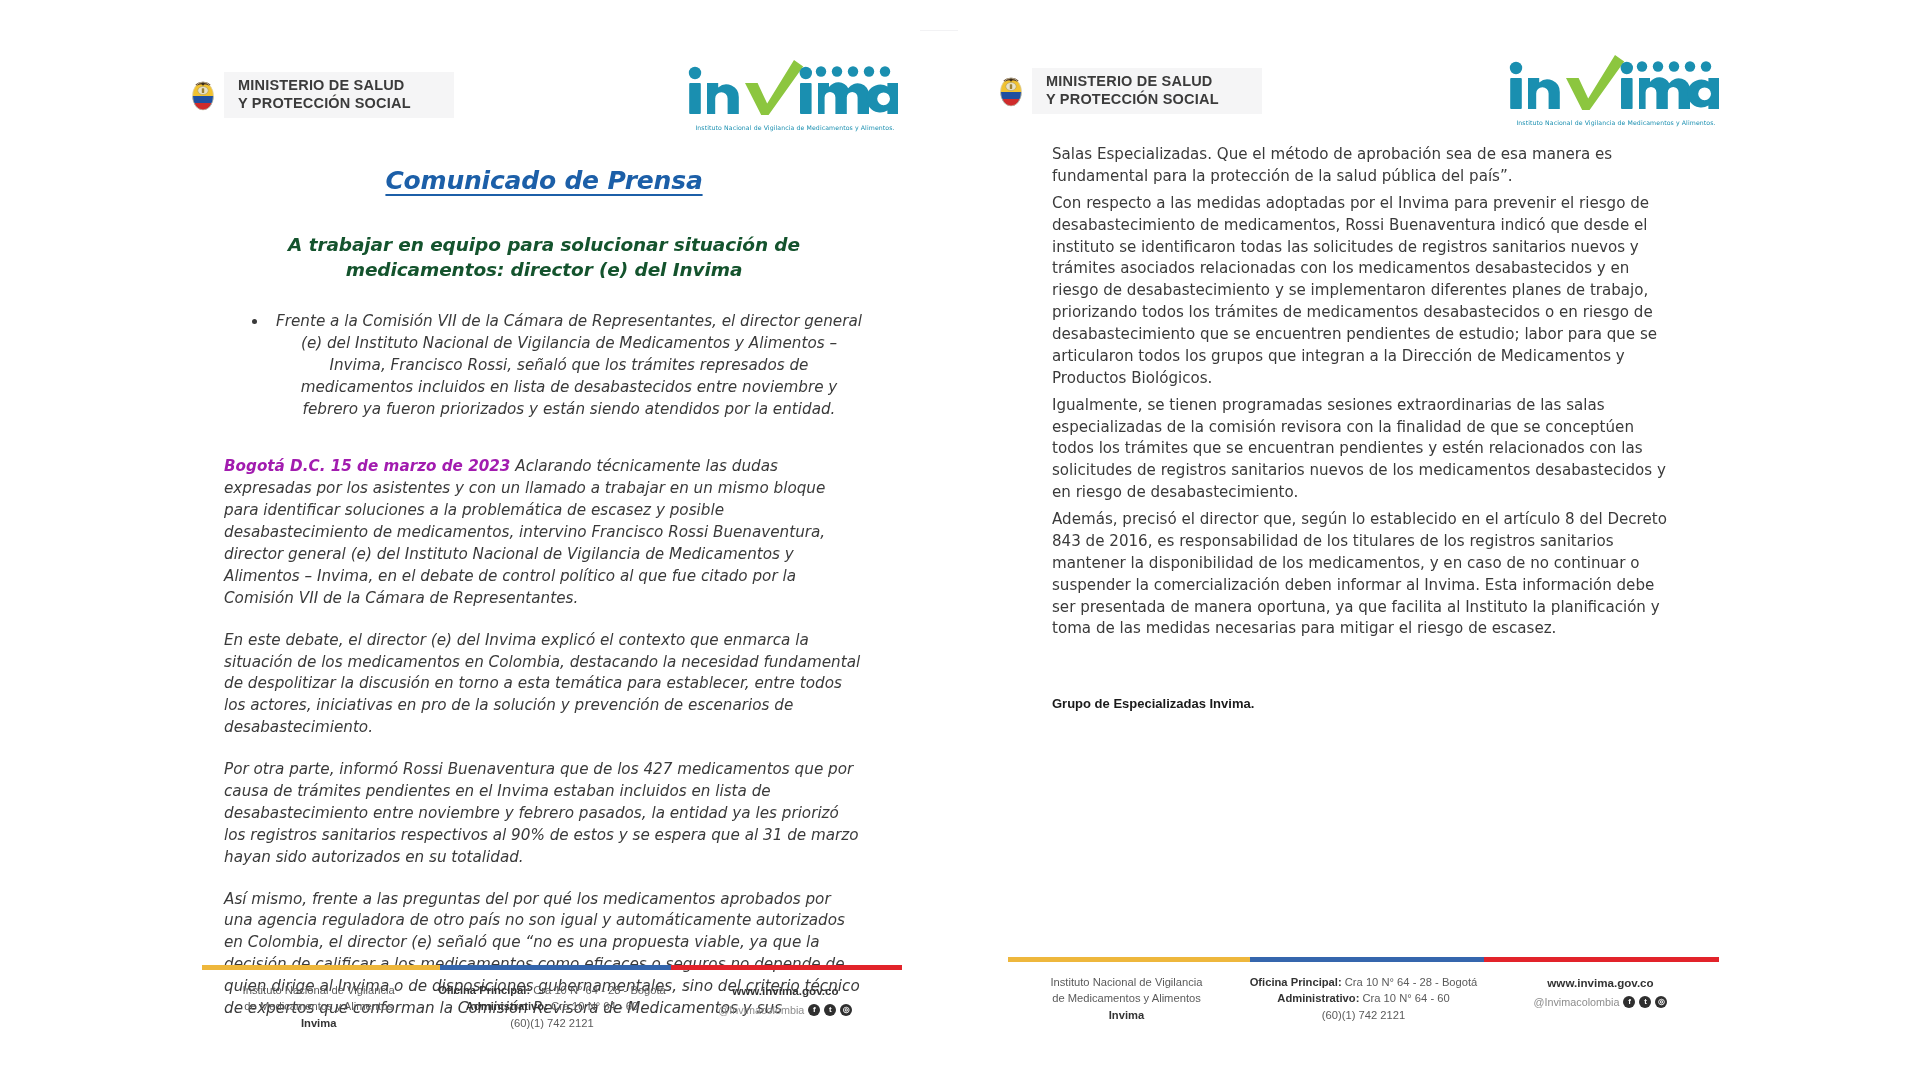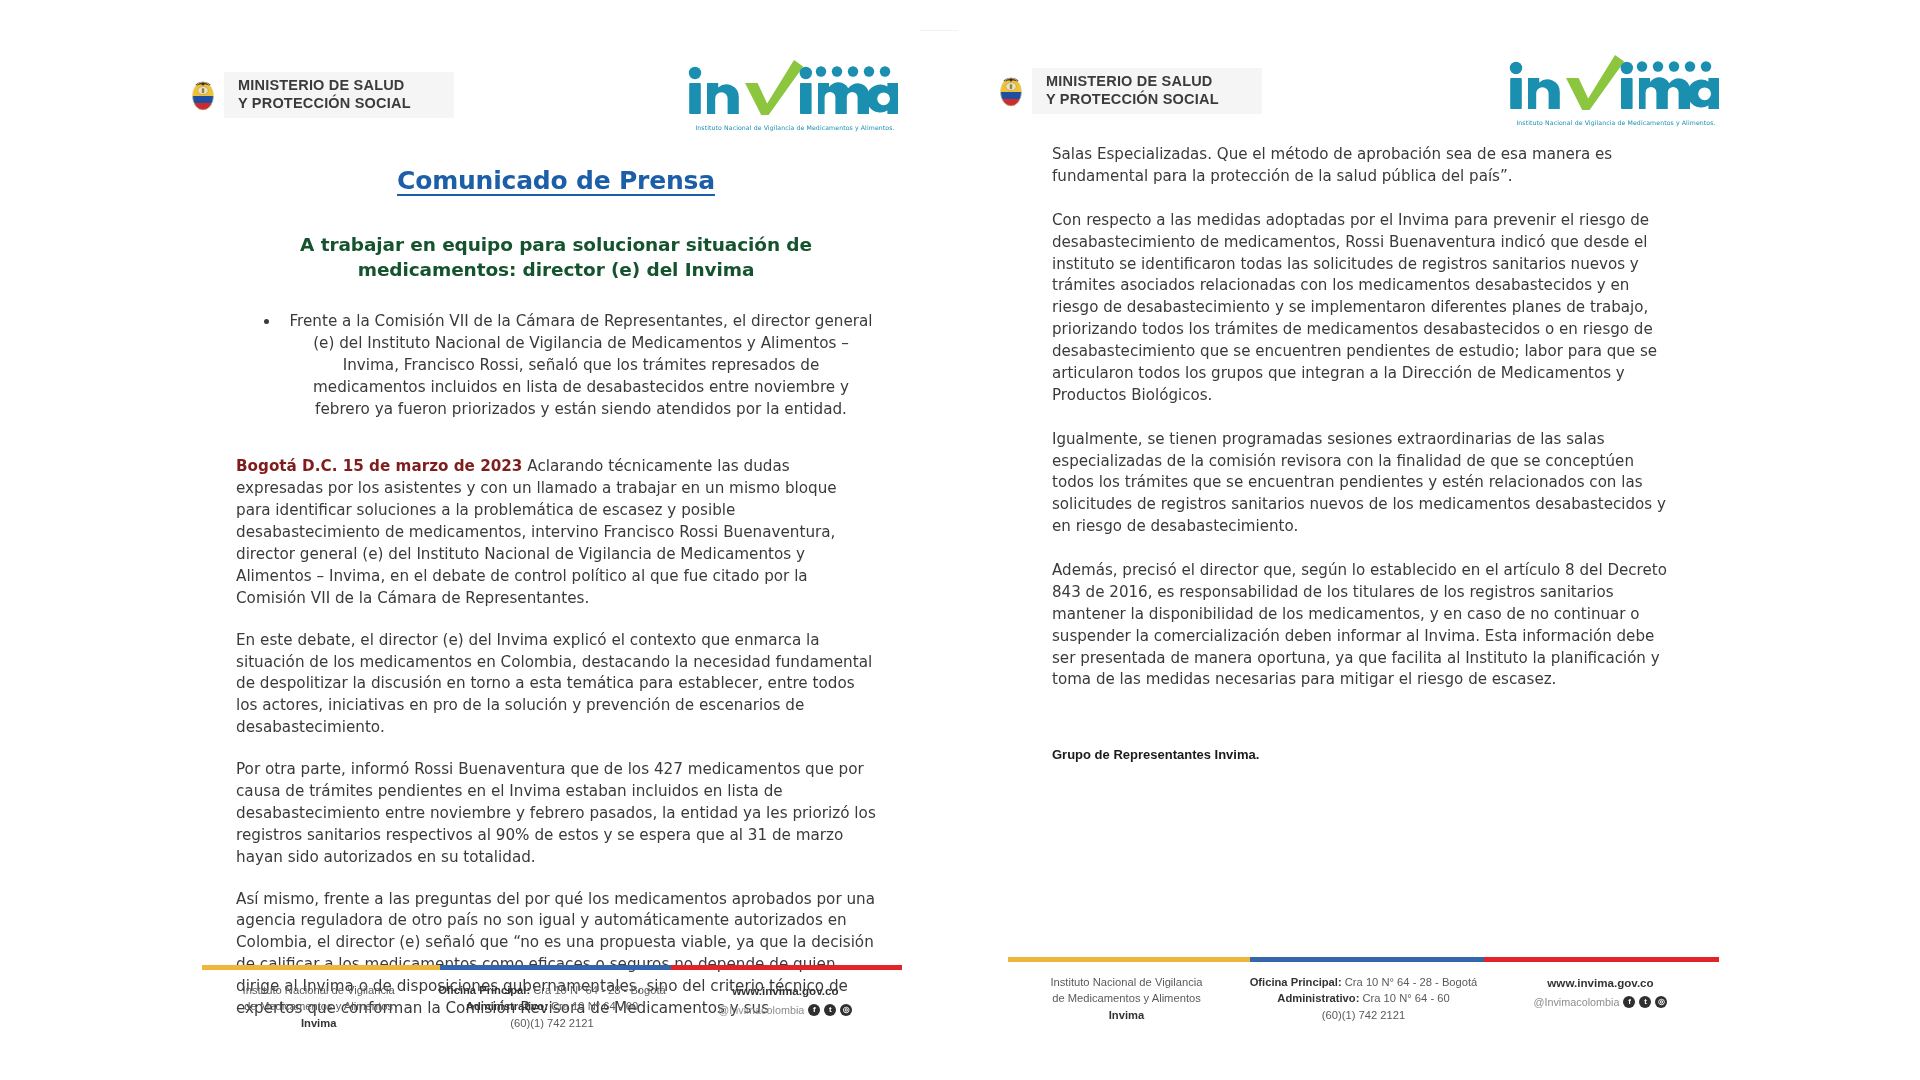--- a/index.html
+++ b/index.html
@@ -98,21 +98,21 @@
     letter-spacing: 0.1px;
     color: #1a8fb0;
     white-space: nowrap;
   }
 
   
   .content {
     position: absolute;
     left: 0; right: 0;
   }
-  .page-left  .content { top: 166px; left: 56px;  width: 640px; }
+  .page-left  .content { top: 166px; left: 44px;  width: 640px; font-style: italic; }
   .page-right .content { top: 128px; left: 62px;  width: 620px; }
 
   .doc-title {
     margin: 0 0 0 0;
     text-align: center;
     font-family: "DejaVu Sans", sans-serif;
     font-weight: bold;
     font-size: 25px;
     color: #1c5fa8;
     text-decoration: underline;
@@ -145,25 +145,25 @@
 
   p.body-par {
     margin: 20px 0 0 0;
     font-size: 15.2px;
     line-height: 1.44;
     color: #3a3a3a;
   }
   p.body-par.first { margin-top: 36px; }
   .dateline {
     font-weight: bold;
-    color: #7f1d1d;
+    color: #a21caf;
     margin-top: 23px;
   }
 
-  .page-right p.body-par { font-size: 15.1px; line-height: 1.45; margin-top: 22px; }
+  .page-right p.body-par { font-size: 15.1px; line-height: 1.45; margin-top: 5px; }
   .page-right p.body-par.first { margin-top: 16px; }
 
   .signoff {
     margin: 56px 0 0 0;
     font-family: "Liberation Sans", sans-serif;
     font-weight: bold;
     font-size: 13px;
     color: #1a1a1a;
   }
 
@@ -368,21 +368,21 @@
         <div class="invima-tagline">Instituto Nacional de Vigilancia de Medicamentos y Alimentos.</div>
       </div>
 
     </div>
 
     <div class="content">
       <p class="body-par first">Salas Especializadas. Que el método de aprobación sea de esa manera es fundamental para la protección de la salud pública del país”.</p>
       <p class="body-par">Con respecto a las medidas adoptadas por el Invima para prevenir el riesgo de desabastecimiento de medicamentos, Rossi Buenaventura indicó que desde el instituto se identificaron todas las solicitudes de registros sanitarios nuevos y trámites asociados relacionadas con los medicamentos desabastecidos y en riesgo de desabastecimiento y se implementaron diferentes planes de trabajo, priorizando todos los trámites de medicamentos desabastecidos o en riesgo de desabastecimiento que se encuentren pendientes de estudio; labor para que se articularon todos los grupos que integran a la Dirección de Medicamentos y Productos Biológicos.</p>
       <p class="body-par">Igualmente, se tienen programadas sesiones extraordinarias de las salas especializadas de la comisión revisora con la finalidad de que se conceptúen todos los trámites que se encuentran pendientes y estén relacionados con las solicitudes de registros sanitarios nuevos de los medicamentos desabastecidos y en riesgo de desabastecimiento.</p>
       <p class="body-par">Además, precisó el director que, según lo establecido en el artículo 8 del Decreto 843 de 2016, es responsabilidad de los titulares de los registros sanitarios mantener la disponibilidad de los medicamentos, y en caso de no continuar o suspender la comercialización deben informar al Invima. Esta información debe ser presentada de manera oportuna, ya que facilita al Instituto la planificación y toma de las medidas necesarias para mitigar el riesgo de escasez.</p>
-      <p class="signoff">Grupo de Representantes Invima.</p>
+      <p class="signoff">Grupo de Especializadas Invima.</p>
     </div>
 
     <div class="page-footer">
       <div class="tricolor">
         <span class="tri-yellow" style="background:#eeb73c"></span>
         <span class="tri-blue" style="background:#3566ad"></span>
         <span class="tri-red" style="background:#e2232a"></span>
       </div>
       <div class="footer-cols">
         <div class="fcol fcol-1">

